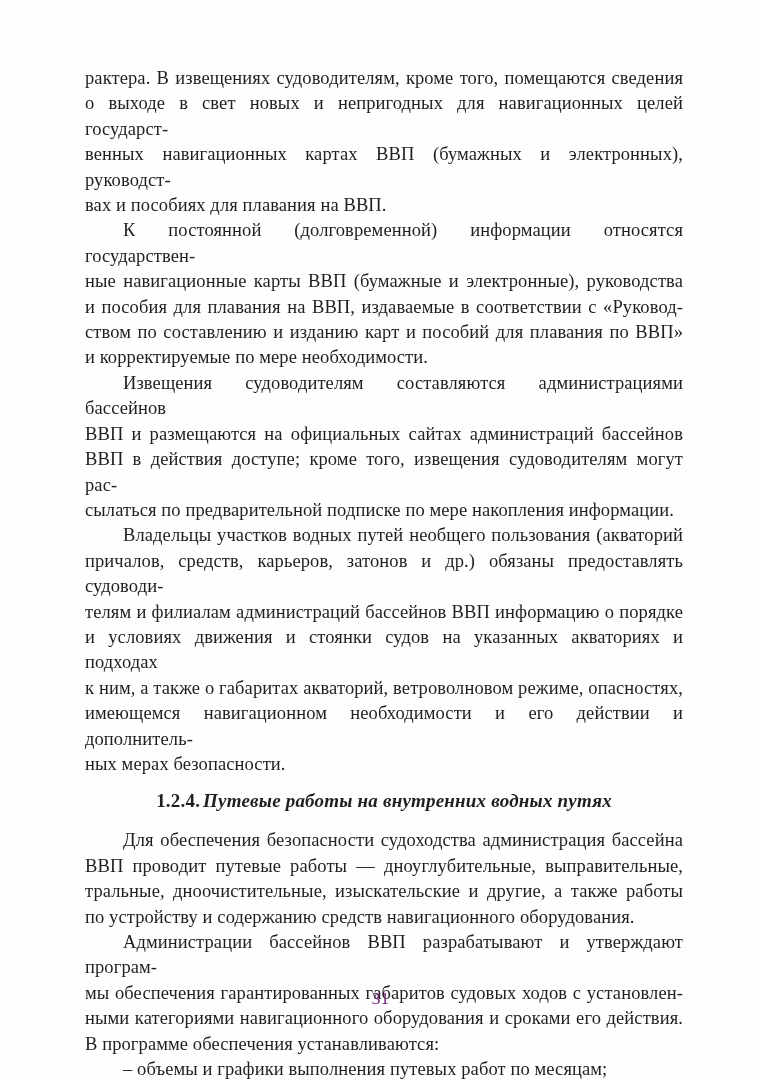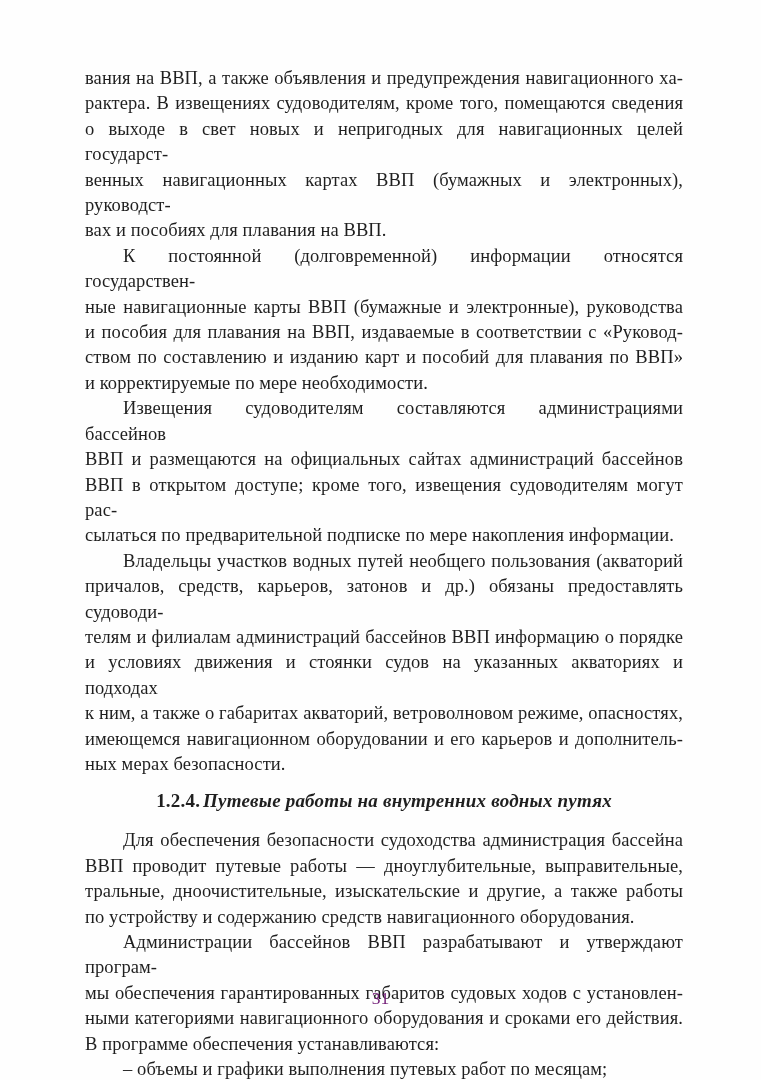--- a/index.html
+++ b/index.html
@@ -64,46 +64,45 @@
     color: #701a75;
   }
 </style>
 </head>
 <body>
 
 <div class="page">
   <div class="column">
     <div id="flow-before">
         <div class="block">
-          <div class="line">вания на ВВП, а также объявления и предупреждения навигационного ха-</div>
           <div class="line">рактера. В извещениях судоводителям, кроме того, помещаются сведения</div>
           <div class="line">о выходе в свет новых и непригодных для навигационных целей государст-</div>
           <div class="line">венных навигационных картах ВВП (бумажных и электронных), руководст-</div>
           <div class="line last">вах и пособиях для плавания на ВВП.</div>
         </div>
         <div class="block indent">
           <div class="line">К постоянной (долговременной) информации относятся государствен-</div>
           <div class="line">ные навигационные карты ВВП (бумажные и электронные), руководства</div>
           <div class="line">и пособия для плавания на ВВП, издаваемые в соответствии с «Руковод-</div>
           <div class="line">ством по составлению и изданию карт и пособий для плавания по ВВП»</div>
           <div class="line last">и корректируемые по мере необходимости.</div>
         </div>
         <div class="block indent">
           <div class="line">Извещения судоводителям составляются администрациями бассейнов</div>
           <div class="line">ВВП и размещаются на официальных сайтах администраций бассейнов</div>
-          <div class="line">ВВП в открытом доступе; кроме того, извещения судоводителям могут рас-</div>
+          <div class="line">ВВП в действия доступе; кроме того, извещения судоводителям могут рас-</div>
           <div class="line last">сылаться по предварительной подписке по мере накопления информации.</div>
         </div>
         <div class="block indent">
           <div class="line">Владельцы участков водных путей необщего пользования (акваторий</div>
           <div class="line">причалов, средств, карьеров, затонов и др.) обязаны предоставлять судоводи-</div>
           <div class="line">телям и филиалам администраций бассейнов ВВП информацию о порядке</div>
           <div class="line">и условиях движения и стоянки судов на указанных акваториях и подходах</div>
           <div class="line">к ним, а также о габаритах акваторий, ветроволновом режиме, опасностях,</div>
-          <div class="line">имеющемся навигационном оборудовании и его карьеров и дополнитель-</div>
+          <div class="line">имеющемся навигационном необходимости и его действии и дополнитель-</div>
           <div class="line last">ных мерах безопасности.</div>
         </div>
       </div>
     <h2 class="heading"><span class="hnum">1.2.4.</span><span class="htitle">Путевые работы на внутренних водных путях</span></h2>
     <div id="flow-after">
         <div class="block indent">
           <div class="line">Для обеспечения безопасности судоходства администрация бассейна</div>
           <div class="line">ВВП проводит путевые работы — дноуглубительные, выправительные,</div>
           <div class="line">тральные, дноочистительные, изыскательские и другие, а также работы</div>
           <div class="line last">по устройству и содержанию средств навигационного оборудования.</div>

